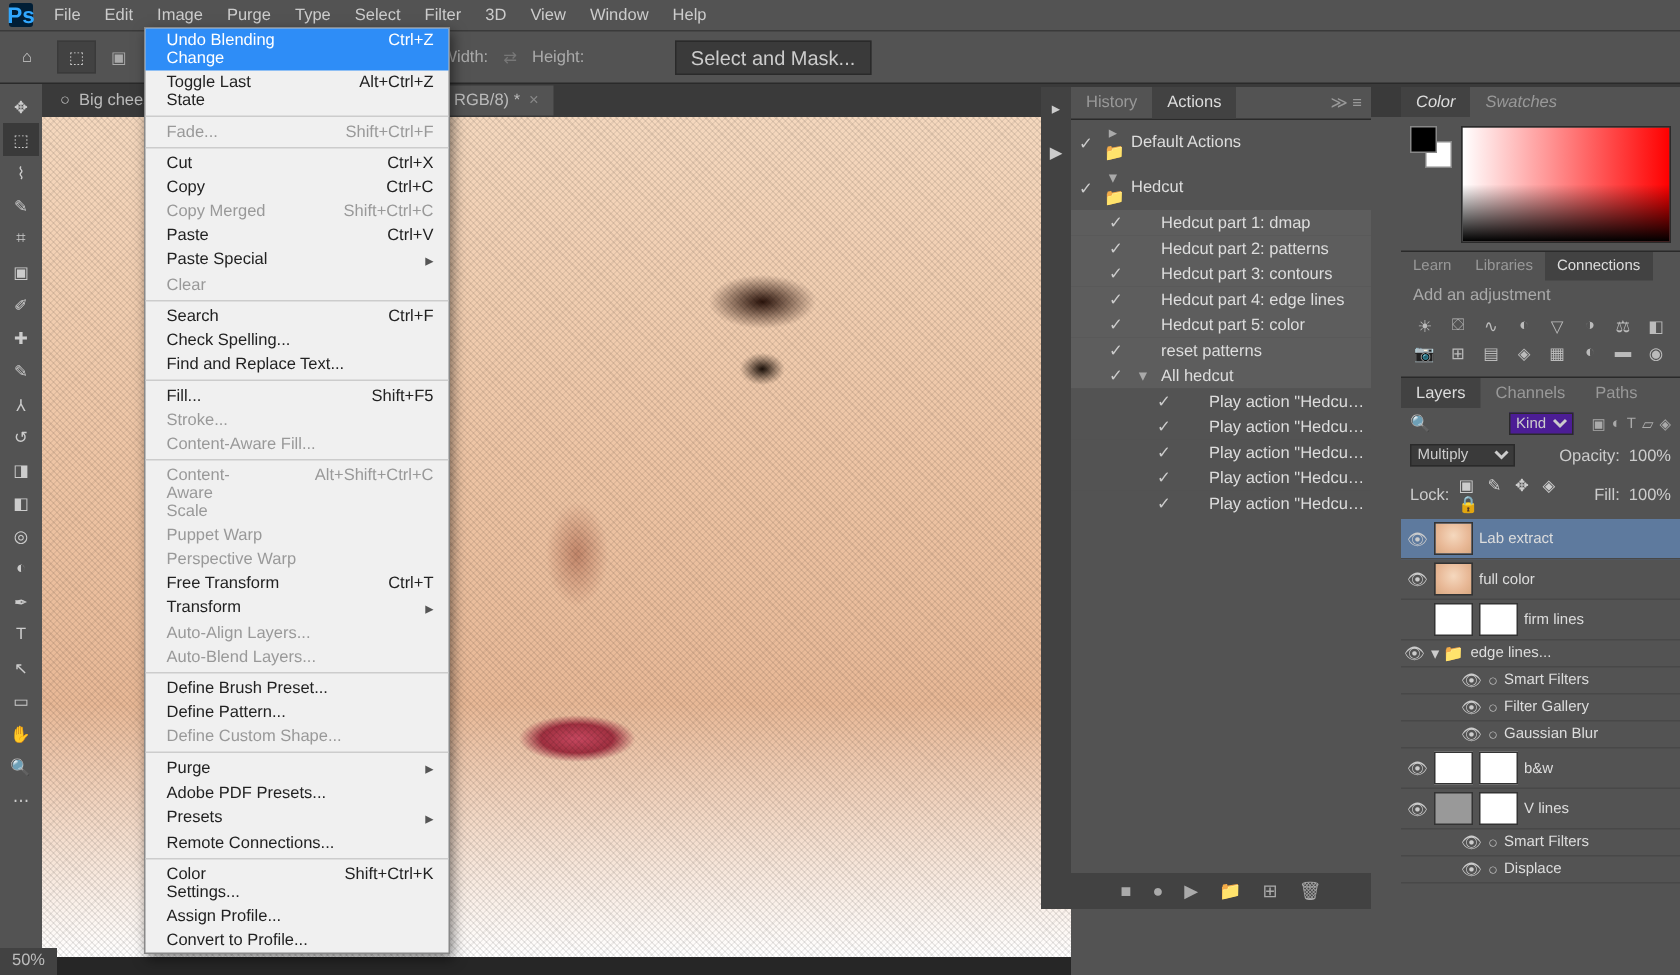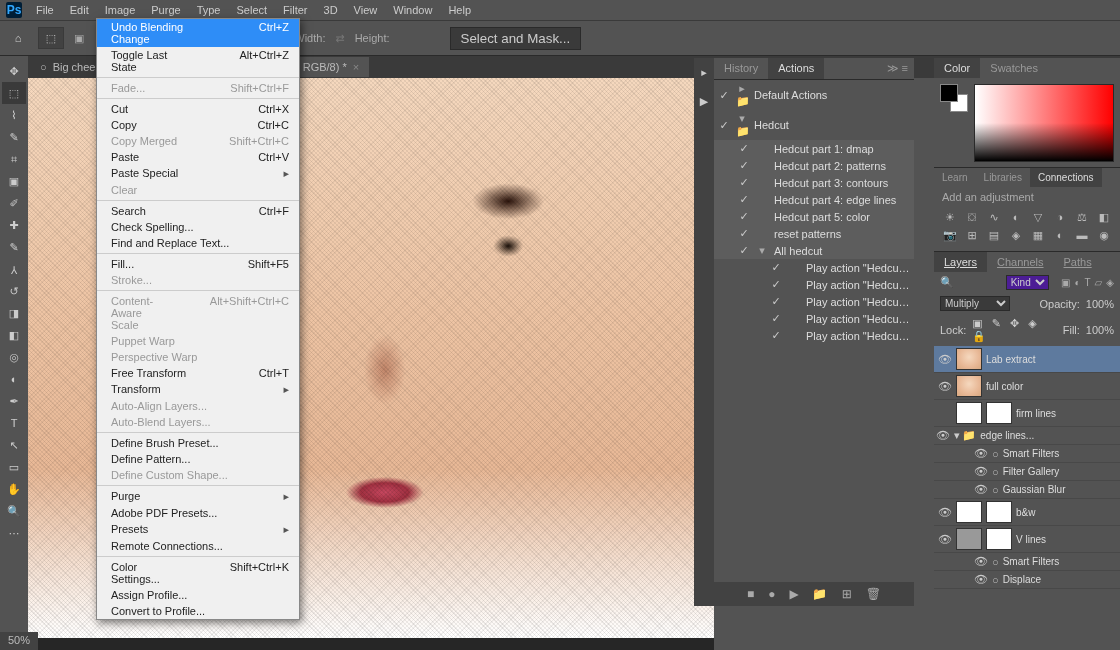--- a/index.html
+++ b/index.html
@@ -1,20 +1,20 @@
 <!DOCTYPE html>
 <html><head>
 <meta charset="utf-8">
 <style>
 * { box-sizing: border-box; margin: 0; padding: 0; font-family: "Segoe UI", Tahoma, sans-serif; }
 body { width: 1120px; height: 650px; background: #535353; color: #ccc; font-size: 11px; overflow: hidden; position: relative; }
 
 
 .menubar { height: 20px; background: #535353; display: flex; align-items: center; padding-left: 6px; }
-.menubar .ps-icon { width: 16px; height: 16px; background: #001e36; color:#31a8ff; font-weight:bold; font-size:12px; display:flex;align-items:center;justify-content:center; border-radius:2px; margin-right:6px;}
+.menubar .ps-icon { width: 16px; height: 16px; background: #001e36; color:#31a8ff; font-weight:bold; font-size:15px; display:flex;align-items:center;justify-content:center; border-radius:2px; margin-right:6px;}
 .menubar .menu-item { padding: 3px 8px; cursor: default; }
 
 
 .options-bar { height: 36px; background:#535353; border-top:1px solid #3a3a3a; border-bottom:1px solid #2a2a2a; display:flex; align-items:center; padding:0 8px; gap:10px;}
 .options-bar .home { width:20px;height:20px; display:flex;align-items:center;justify-content:center;}
 .options-bar .sel-tool { width:26px;height:22px; border:1px solid #3a3a3a; display:flex;align-items:center;justify-content:center; background:#424242;}
 .options-bar .label { color:#aaa; }
 .options-bar select { background:#3a3a3a; color:#ccc; border:1px solid #2a2a2a; font-size:11px; padding:1px 6px;}
 .options-bar .btn { background:#3a3a3a; border:1px solid #2a2a2a; padding:3px 10px; color:#ccc;}
 
@@ -70,40 +70,40 @@
 .al.play { padding-left:56px; color:#bbb;}
 .panel-foot { position:absolute; bottom:0; left:0; right:0; height:24px; background:#424242; display:flex; align-items:center; justify-content:center; gap:14px;}
 .panel-foot span { color:#aaa; font-size:12px;}
 .vstrip { position:absolute; right:186px; top:58px; width:20px; background:#424242; bottom:44px; display:flex; flex-direction:column; align-items:center; padding-top:8px; gap:16px;}
 .vstrip span{ color:#ccc; }
 
 
 .right-col { position:absolute; right:0; top:58px; width:186px; bottom:0; background:#535353; display:flex; flex-direction:column;}
 .color-panel { height:110px; border-bottom:1px solid #2a2a2a;}
 .color-panel .hdr { display:flex; }
-.color-panel .hdr .tab{ padding:4px 10px; color:#999;}
+.color-panel .hdr .tab{ padding:4px 10px; color:#999;font-style:italic;}
 .color-panel .hdr .tab.active{ color:#ddd; background:#424242;}
 .swatch-main { display:flex; gap:6px; padding:6px;}
 .fgbg { position:relative; width:28px; height:28px; }
 .fgbg .fg { position:absolute; width:18px;height:18px; background:#000; border:1px solid #888;}
 .fgbg .bg { position:absolute; right:0;bottom:0;width:18px;height:18px;background:#fff;border:1px solid #888;}
 .picker { flex:1; height:78px; background:
   linear-gradient(to top, #000 0%, transparent 50%),
   linear-gradient(to right, #fff 0%, #f00 100%);
   border:1px solid #2a2a2a;}
 .adj-panel { border-bottom:1px solid #2a2a2a; padding-bottom:6px;}
 .adj-panel .hdr{ display:flex;}
 .adj-panel .hdr .tab{padding:4px 8px;color:#999;font-size:10px;}
 .adj-panel .hdr .tab.active{color:#ddd;background:#424242;}
 .adj-panel .sub{padding:4px 8px;color:#aaa;}
 .adj-grid { display:grid; grid-template-columns:repeat(8,1fr); gap:2px; padding:2px 6px;}
 .adj-grid span{ height:16px; display:flex;align-items:center;justify-content:center; color:#bbb;}
 .layers-panel { flex:1; display:flex; flex-direction:column; overflow:hidden;}
 .layers-panel .hdr{display:flex;}
-.layers-panel .hdr .tab{padding:4px 10px;color:#999;text-decoration:underline;}
+.layers-panel .hdr .tab{padding:4px 10px;color:#999;}
 .layers-panel .hdr .tab.active{color:#ddd;background:#424242;}
 .lay-row1 { display:flex; align-items:center; padding:3px 6px; gap:4px;}
 .lay-row1 select{ background:#4c1d95;color:#ccc;border:1px solid #2a2a2a;font-size:10px;margin-left:48px;}
 .lay-row1 .ficons { display:flex; gap:4px; margin-left:auto;}
 .lay-row1 .ficons span{color:#aaa;font-size:10px;}
 .lay-row2 { display:flex;align-items:center;padding:3px 6px;gap:6px;}
 .lay-row2 select{background:#3a3a3a;color:#ccc;border:1px solid #2a2a2a;font-size:10px;width:70px;}
 .layer-list { flex:1; overflow:auto;}
 .lrow { display:flex; align-items:center; padding:2px 4px; gap:4px; border-bottom:1px solid #484848;}
 .lrow .eye{width:14px;text-align:center;color:#ccc;}
@@ -232,20 +232,24 @@
     </div>
     <hr>
     <div class="row">
       <span>Fill...</span>
       <span>Shift+F5</span>
     </div>
     <div class="row dis">
       <span>Stroke...</span>
       <span></span>
     </div>
+    <div class="row dis">
+      <span>Content-Aware Fill...</span>
+      <span></span>
+    </div>
     <hr>
     <div class="row dis">
       <span>Content-Aware Scale</span>
       <span>Alt+Shift+Ctrl+C</span>
     </div>
     <div class="row dis">
       <span>Puppet Warp</span>
       <span></span>
     </div>
     <div class="row dis">

